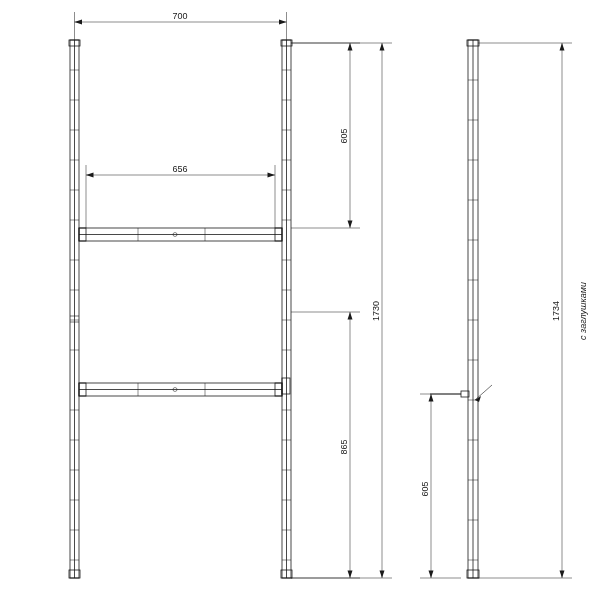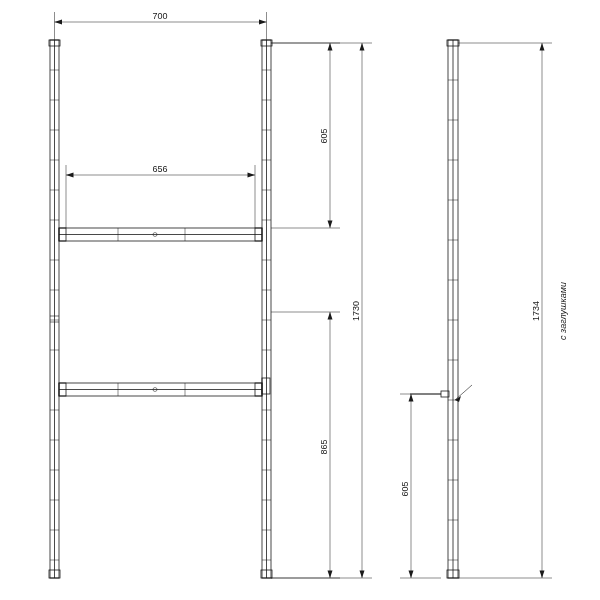--- a/index.html
+++ b/index.html
@@ -2,21 +2,21 @@
 <html><head>
 <meta charset="utf-8">
 <style>
   html,body{margin:0;padding:0;}
   body{
     width:600px;height:600px;
     background:#ffffff;
     font-family:"Liberation Sans", sans-serif;
     overflow:hidden;
   }
-  #sheet{position:relative;width:494px;height:600px;}
+  #sheet{position:relative;width:494px;height:600px;margin-left:20px;}
   svg{display:block;}
   .dimtext{
     font-family:"Liberation Sans", sans-serif;
     font-size:9px;
     fill:#1a1a1a;
   }
   .notetext{
     font-family:"Liberation Sans", sans-serif;
     font-size:9px;
     fill:#1a1a1a;

